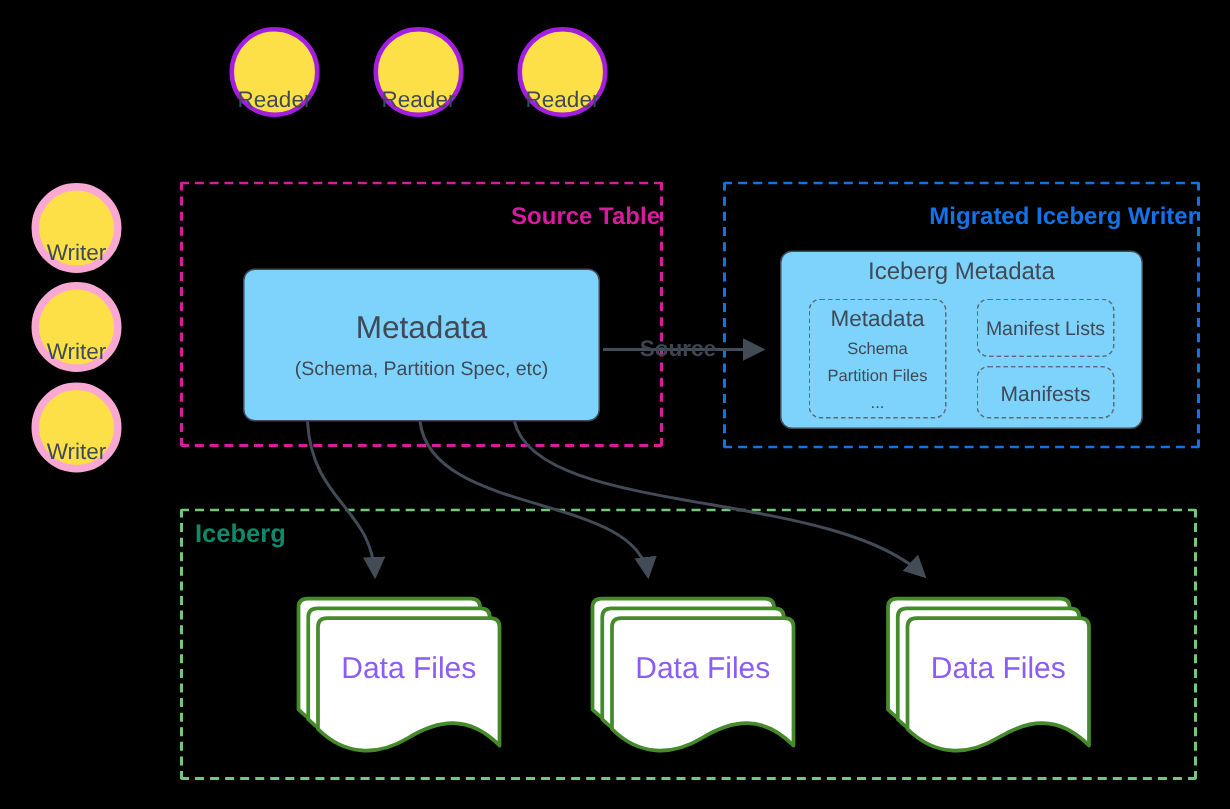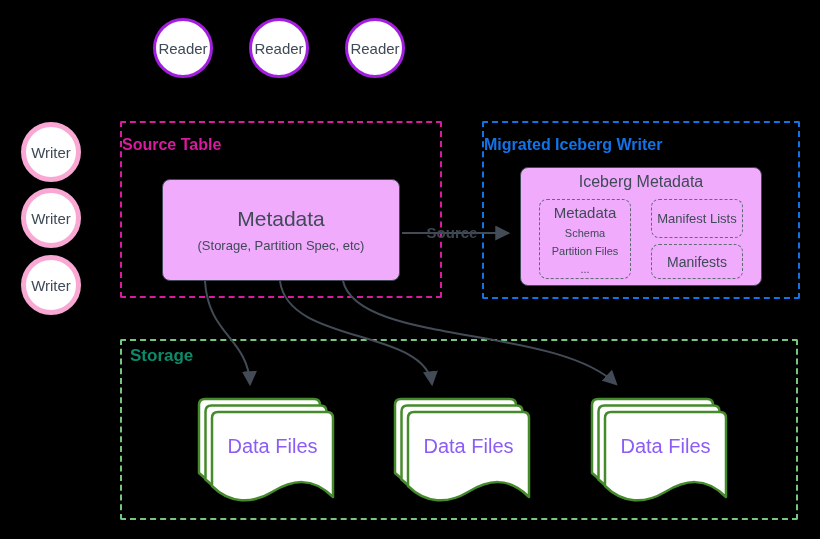--- a/index.html
+++ b/index.html
@@ -1,36 +1,36 @@
 <!DOCTYPE html>
 <html><head>
 <meta charset="utf-8">
 <style>
   html,body{margin:0;padding:0;background:#000;}
   .canvas{
     position:relative;width:820px;height:539px;background:#000;overflow:hidden;
     font-family:"Liberation Sans","DejaVu Sans",sans-serif;color:#3f4a56;
   }
   .node-circle{
-    position:absolute;border-radius:50%;background:#ffffff;
-    display:flex;align-items:center;justify-content:center;
+    position:absolute;border-radius:50%;background:#fde047;
+    display:flex;align-items:flex-end;justify-content:center;
     font-size:15px;color:#3f4a56;
   }
   .reader{width:54px;height:54px;border:3px solid #a41ee0;}
   .writer{width:50px;height:50px;border:5px solid #f9a8d4;}
   .dashed-group{position:absolute;border:2px dashed;border-radius:2px;box-sizing:border-box;}
-  .group-title{text-align:left;font-weight:bold;font-size:16px;margin-top:13px;}
+  .group-title{text-align:right;font-weight:bold;font-size:16px;margin-top:13px;}
   .source-group{border-color:#d81b9f;}
   .source-title{color:#d81b9f;}
   .migrated-group{border-color:#1273e8;}
   .migrated-title{color:#1273e8;}
   .storage-group{border-color:#74c77d;}
   .storage-title{position:absolute;left:8px;top:5px;font-weight:bold;font-size:17px;color:#0e8a6a;}
   .white-box{
-    position:absolute;background:#f0abfc;border:1.5px solid #3e4a56;border-radius:8px;
+    position:absolute;background:#7dd3fc;border:1.5px solid #3e4a56;border-radius:8px;
     box-sizing:border-box;
   }
   .metadata-box{display:flex;flex-direction:column;align-items:center;justify-content:center;gap:7px;}
   .metadata-box .big-label{font-size:21px;color:#3f4a56;}
   .metadata-box .sub-label{font-size:13px;color:#3f4a56;}
   .iceberg-box{padding-top:5px;}
   .iceberg-title{text-align:center;font-size:16px;color:#3f4a56;}
   .inner-dashed{
     position:absolute;border:1.5px dashed #5f6a75;border-radius:8px;box-sizing:border-box;
     display:flex;flex-direction:column;align-items:center;justify-content:center;color:#3f4a56;
@@ -73,21 +73,21 @@
   </div>
   <div class="node-circle writer" style="left:21px;top:255px">
     <span>Writer</span>
   </div>
 
   <div class="dashed-group source-group" style="left:120px;top:121px;width:322px;height:177px">
     <div class="group-title source-title">Source Table</div>
   </div>
   <div class="white-box metadata-box" style="left:162px;top:179px;width:238px;height:102px">
     <div class="big-label">Metadata</div>
-    <div class="sub-label">(Storage, Partition Spec, etc)</div>
+    <div class="sub-label">(Schema, Partition Spec, etc)</div>
   </div>
 
   <div class="dashed-group migrated-group" style="left:482px;top:121px;width:318px;height:178px">
     <div class="group-title migrated-title">Migrated Iceberg Writer</div>
   </div>
   <div class="white-box iceberg-box" style="left:520px;top:167px;width:242px;height:119px">
     <div class="iceberg-title">Iceberg Metadata</div>
     <div class="inner-dashed meta-group" style="left:18px;top:31px;width:92px;height:80px">
       <div class="mg-title">Metadata</div>
       <div class="mg-item">Schema</div>
@@ -96,21 +96,21 @@
     </div>
     <div class="inner-dashed" style="left:130px;top:76px;width:92px;height:35px">
       <div class="manifest-label" style="font-size:14px">Manifests</div>
     </div>
     <div class="inner-dashed" style="left:130px;top:31px;width:92px;height:39px">
       <div class="manifest-label">Manifest Lists</div>
     </div>
   </div>
 
   <div class="dashed-group storage-group" style="left:120px;top:339px;width:678px;height:181px">
-    <div class="storage-title">Storage</div>
+    <div class="storage-title">Iceberg</div>
   </div>
 
   <div class="doc-stack" style="left:197px;top:397px">
     <svg width="138" height="106" viewBox="0 0 138 106">
       <g fill="#ffffff" stroke="#458b2c" stroke-width="2.5" stroke-linejoin="round">
         <path transform="translate(2,2)" d="M 6 0 H 115 Q 121 0 121 6 V 85 C 100 64 80 68 60 80 C 40 92 18 92 0 74 V 6 Q 0 0 6 0 Z"></path>
         <path transform="translate(8.5,8.5)" d="M 6 0 H 115 Q 121 0 121 6 V 85 C 100 64 80 68 60 80 C 40 92 18 92 0 74 V 6 Q 0 0 6 0 Z"></path>
         <path transform="translate(15,15)" d="M 6 0 H 115 Q 121 0 121 6 V 85 C 100 64 80 68 60 80 C 40 92 18 92 0 74 V 6 Q 0 0 6 0 Z"></path>
       </g>
     </svg>

